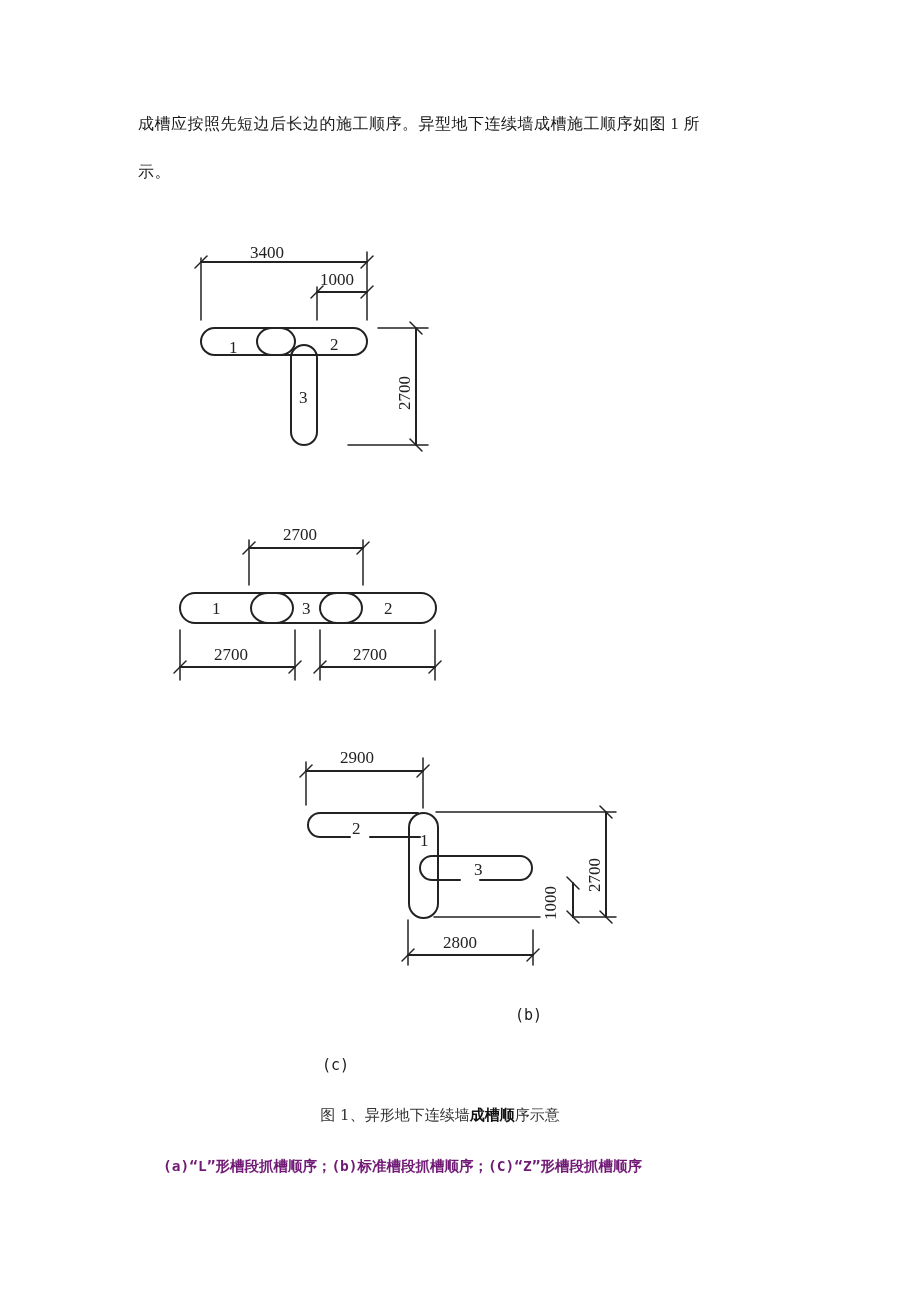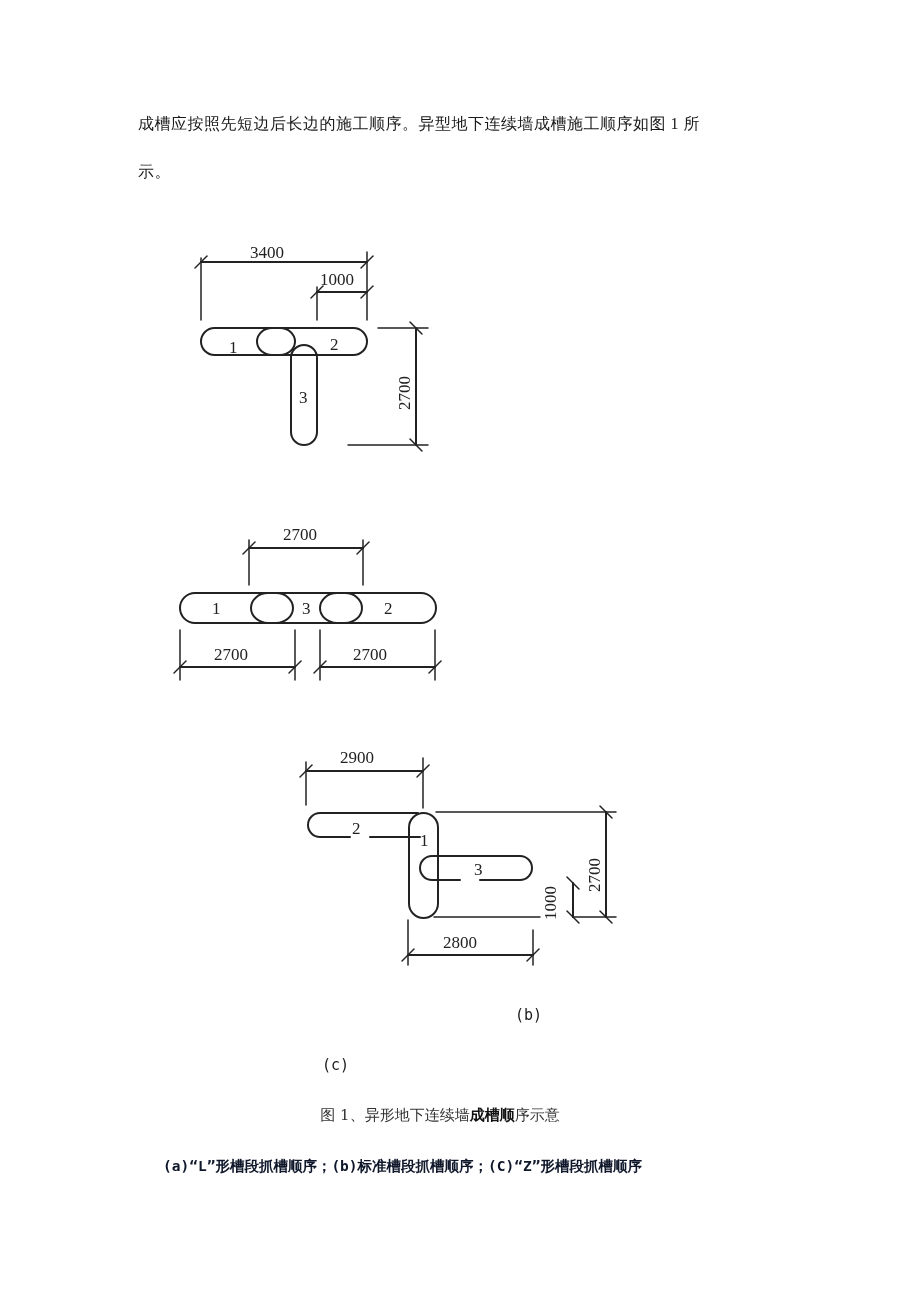--- a/index.html
+++ b/index.html
@@ -8,21 +8,21 @@
   .para { position: absolute; left: 138px; font-size: 16px; letter-spacing: 0.5px; white-space: nowrap; }
   .para1 { top: 114px; font-family: Liberation Serif, serif; }
   .para2 { top: 162px; }
   .fig { position: absolute; left: 0; top: 0; width: 920px; height: 1301px; }
   .fig text { font-family: "Liberation Serif", "DejaVu Serif", serif; fill: #222; }
   .label-b { position: absolute; left: 515px; top: 1006px; font-size: 15px; font-family: "DejaVu Sans Mono", monospace; }
   .label-c { position: absolute; left: 322px; top: 1056px; font-size: 15px; font-family: "DejaVu Sans Mono", monospace; }
   .caption { position: absolute; left: 0; width: 880px; text-align: center; top: 1106px; font-size: 15px; color: #333; }
   .caption b { font-weight: bold; color: #111; }
   .subcaption { position: absolute; left: 163px; top: 1157px; font-size: 14.5px; font-weight: bold;
-                font-family: "DejaVu Sans Mono", monospace; white-space: nowrap; color: #0f172a; }
+                font-family: "DejaVu Sans Mono", monospace; white-space: nowrap; color: #701a75; }
 </style>
 </head>
 <body>
 
 <div class="para para1">成槽应按照先短边后长边的施工顺序。异型地下连续墙成槽施工顺序如图 1 所</div>
 <div class="para para2">示。</div>
 
 <svg class="fig" viewBox="0 0 920 1301" xmlns="http://www.w3.org/2000/svg">
   <g fill="none" stroke="#222" stroke-width="2" stroke-linecap="round">
 

